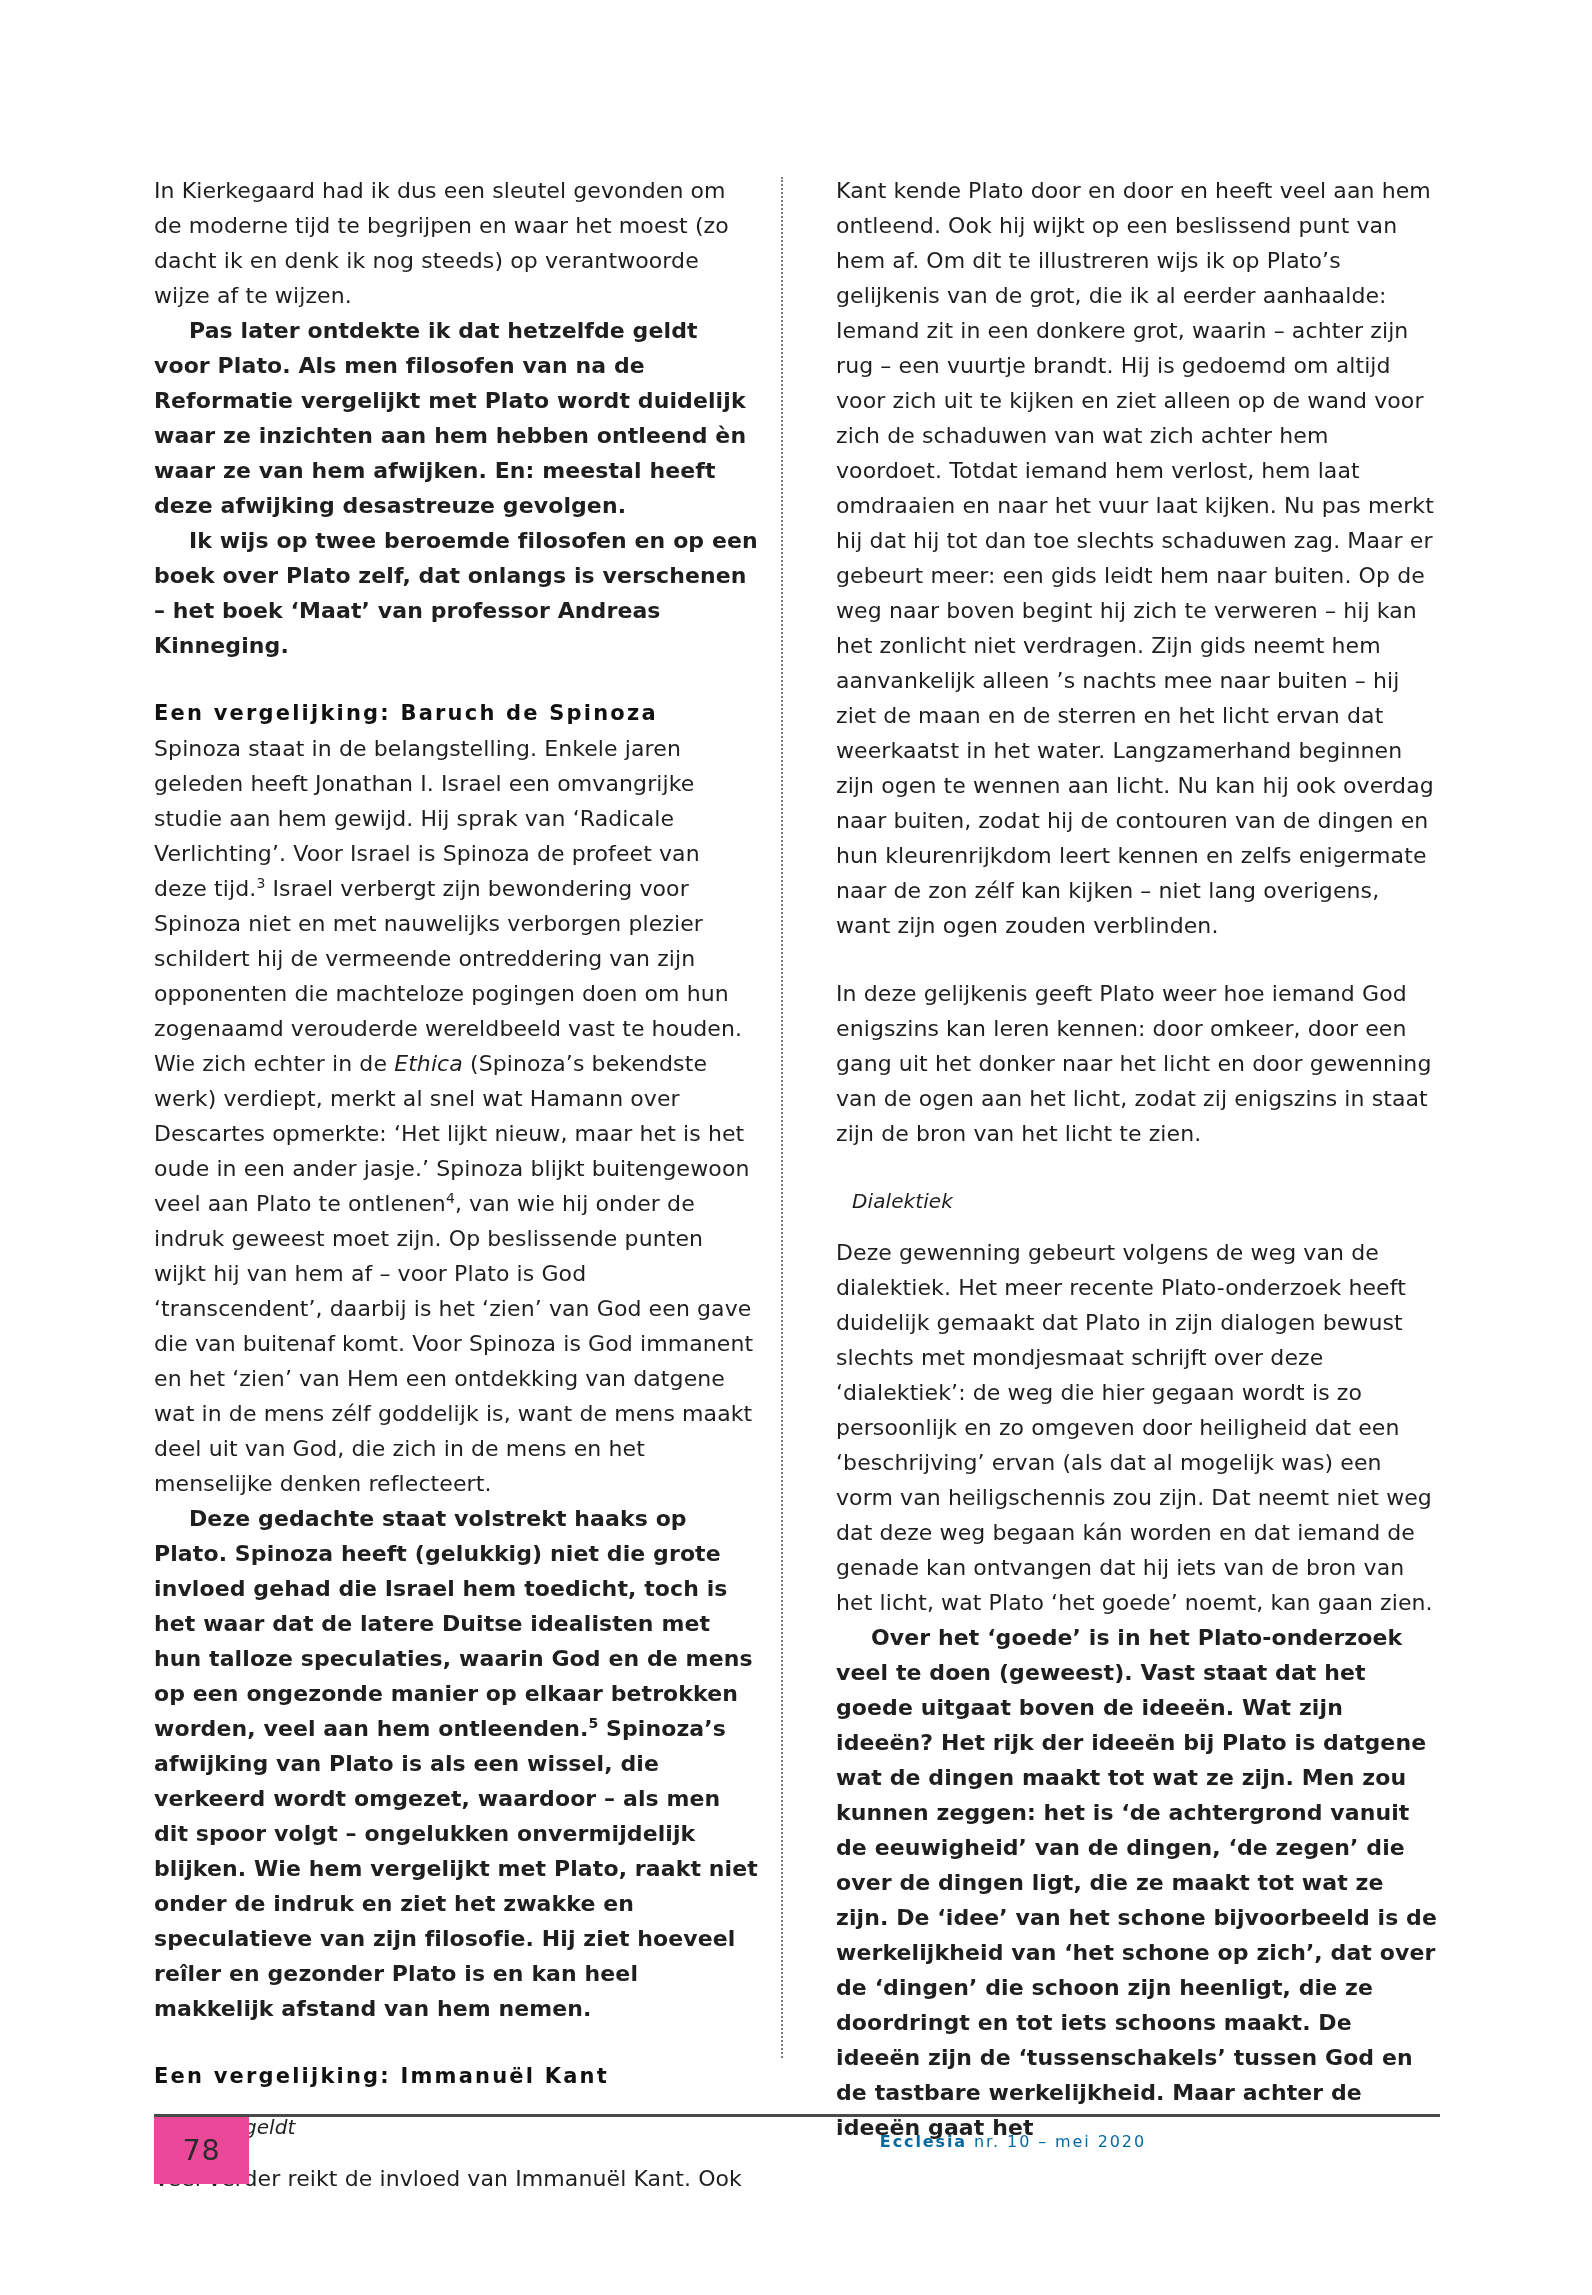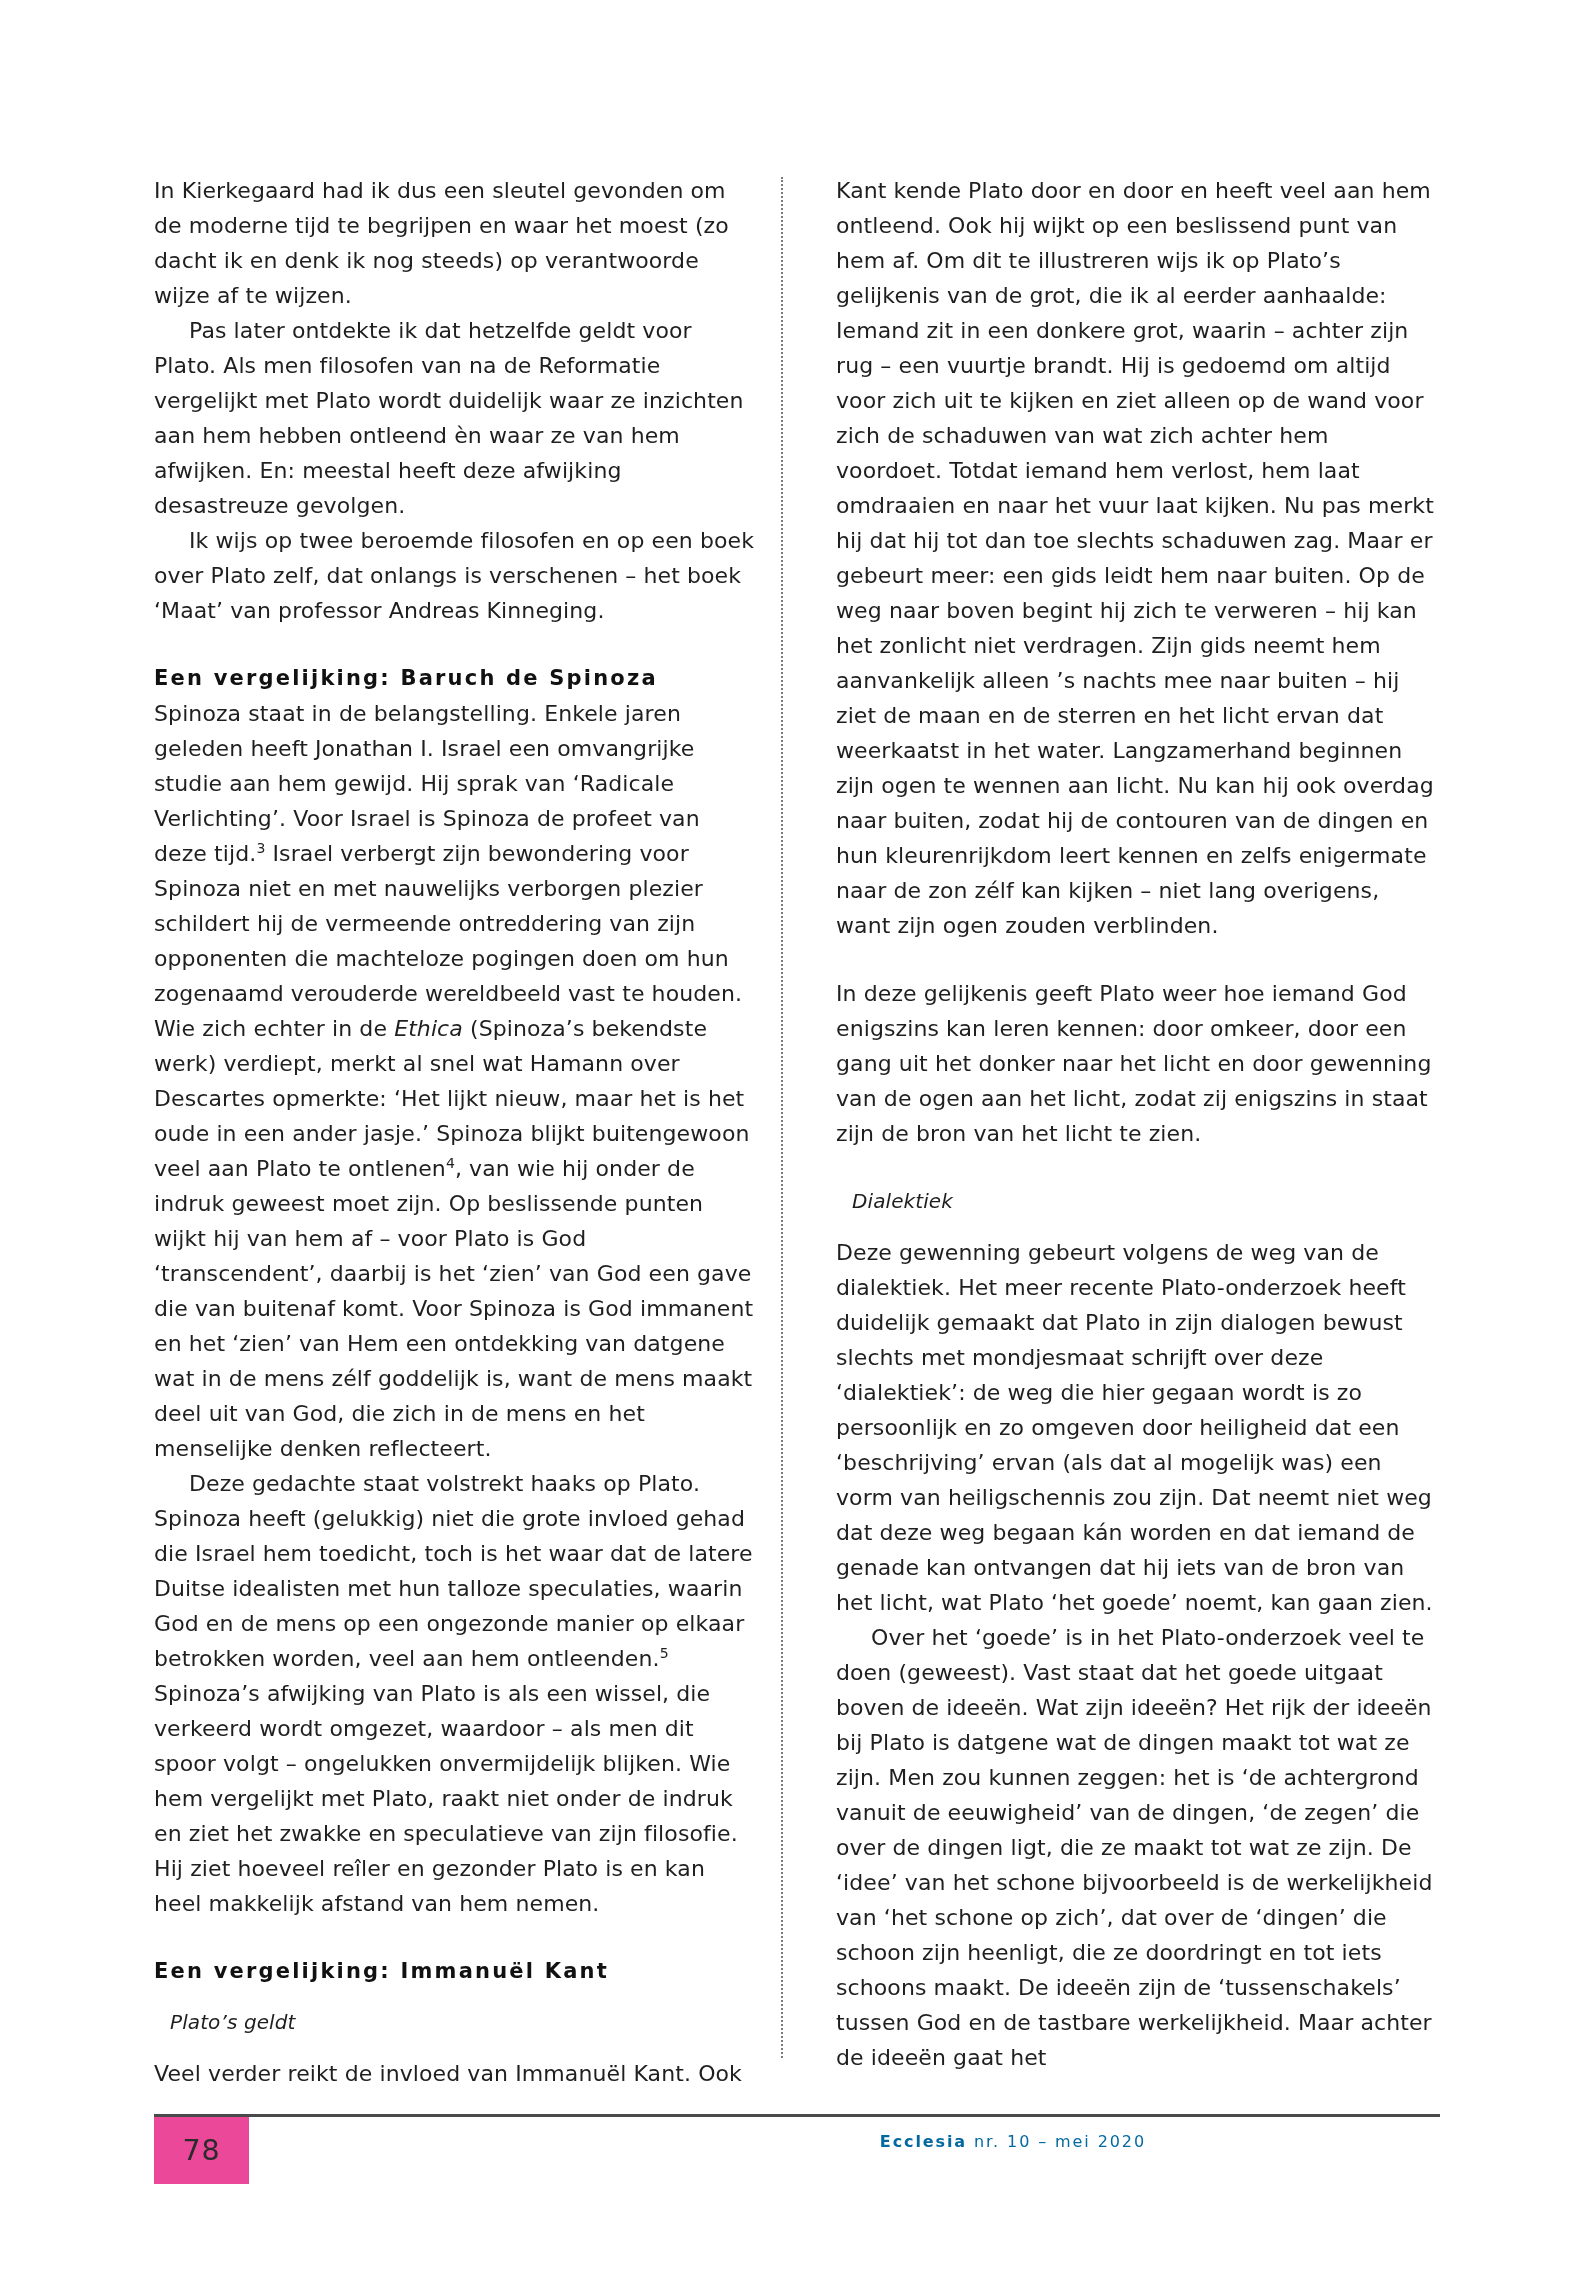--- a/index.html
+++ b/index.html
@@ -41,20 +41,21 @@
   p {
     margin: 0;
     font-size: 22px;
     line-height: 35px;
     letter-spacing: 0.1px;
     text-align: left;
     color: #1f1f1f;
   }
   p.indent {
     text-indent: 35px;
+    font-weight: bold;
   }
   p.gap-before {
     margin-top: 33px;
   }
   .subhead {
     margin: 0;
     font-size: 21px;
     line-height: 35px;
     font-weight: bold;
     letter-spacing: 2.2px;

